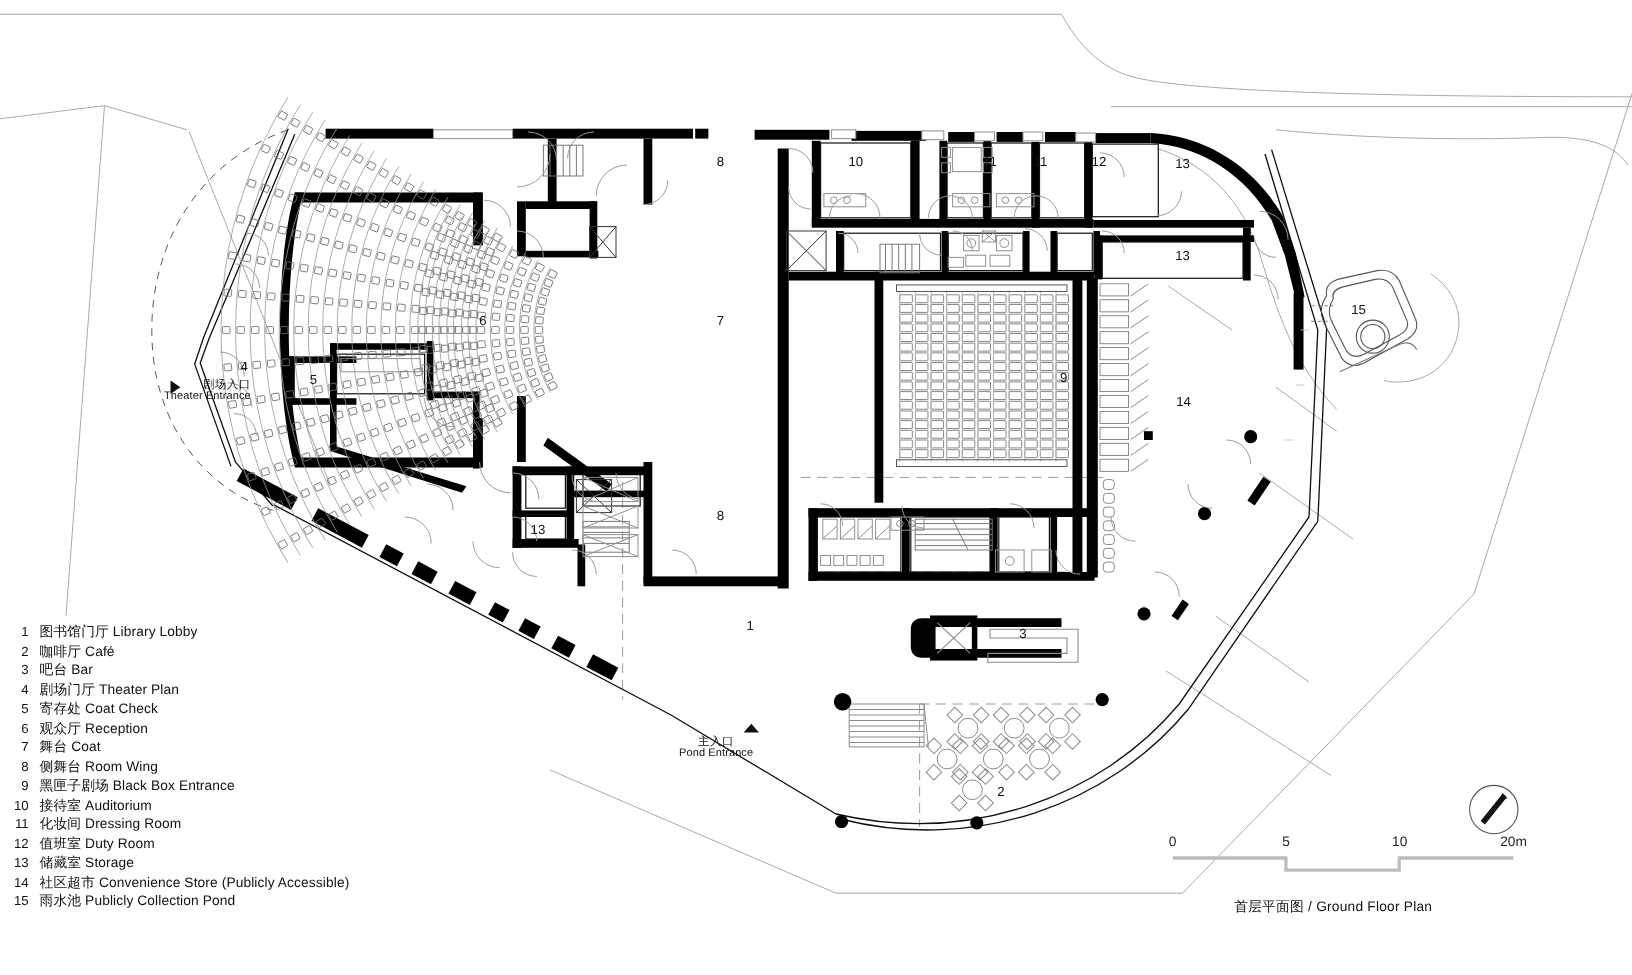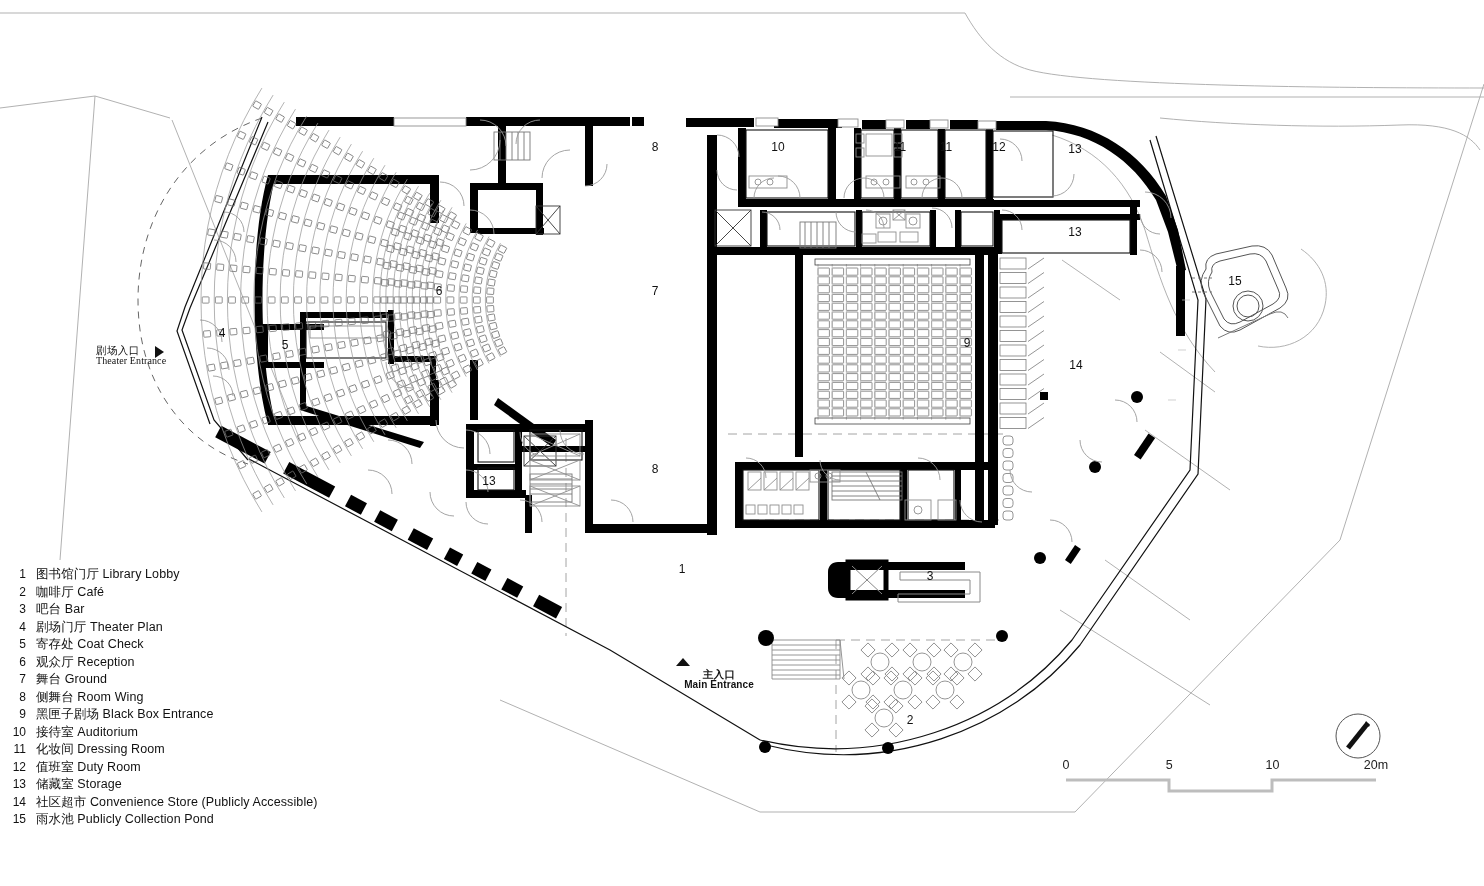--- a/index.html
+++ b/index.html
@@ -7,26 +7,26 @@
        font-family:"Liberation Sans","DejaVu Sans",sans-serif;color:#1a1a1a;}
   #stage{position:relative;width:1484px;height:886px;background:#fff;}
   svg{display:block;}
   .legend{position:absolute;left:0;top:566px;width:360px;}
   .legend-row{display:flex;align-items:baseline;height:17.5px;font-size:12.5px;color:#111;}
   .legend-num{width:26px;text-align:right;padding-right:10px;flex:none;font-size:12px;}
   .legend-txt{white-space:nowrap;letter-spacing:.1px;}
   .entr{position:absolute;text-align:center;line-height:1.08;color:#111;}
   .entr .cn{font-size:10.5px;letter-spacing:.4px;}
   .entr .en{font-size:10px;letter-spacing:.1px;}
-  #theater-entrance{left:78px;top:345px;width:132px;text-align:left;font-family:Liberation Serif, serif;}
+  #theater-entrance{left:96px;top:345px;width:132px;text-align:right;}
   #theater-entrance .cn,#theater-entrance .en{padding-left:18px;}
   #te-arrow{position:absolute;left:155px;top:346px;width:0;height:0;
             border-top:6px solid transparent;border-bottom:6px solid transparent;
             border-left:9px solid #111;}
-  #main-entrance{left:656px;top:669px;width:126px;font-weight:bold;}
+  #main-entrance{left:588px;top:669px;width:126px;}
   #me-arrow{position:absolute;left:676px;top:658px;width:0;height:0;
             border-left:7px solid transparent;border-right:7px solid transparent;
             border-bottom:8px solid #111;}
   .scalewrap{position:absolute;left:1066px;top:758px;width:310px;}
   .scale-labels{position:relative;height:16px;}
   .scale-labels span{position:absolute;font-size:12.5px;color:#222;transform:translateX(-50%);}
   #plan-title{position:absolute;left:1052px;top:816px;width:320px;text-align:center;
               font-size:12.5px;color:#111;letter-spacing:.2px;}
   .rlabel{font-size:12px;fill:#111;font-family:"Liberation Sans",sans-serif;}
 </style>
@@ -1139,21 +1139,21 @@
       <div class="legend-row">
         <span class="legend-num">5</span>
         <span class="legend-txt">寄存处 Coat Check</span>
       </div>
       <div class="legend-row">
         <span class="legend-num">6</span>
         <span class="legend-txt">观众厅 Reception</span>
       </div>
       <div class="legend-row">
         <span class="legend-num">7</span>
-        <span class="legend-txt">舞台 Ground</span>
+        <span class="legend-txt">舞台 Coat</span>
       </div>
       <div class="legend-row">
         <span class="legend-num">8</span>
         <span class="legend-txt">侧舞台 Room Wing</span>
       </div>
       <div class="legend-row">
         <span class="legend-num">9</span>
         <span class="legend-txt">黑匣子剧场 Black Box Entrance</span>
       </div>
       <div class="legend-row">
@@ -1183,21 +1183,21 @@
     </div>
 
   <div class="entr" id="theater-entrance">
     <div class="cn">剧场入口</div>
     <div class="en">Theater Entrance</div>
   </div>
   <div id="te-arrow"></div>
 
   <div class="entr" id="main-entrance">
     <div class="cn">主入口</div>
-    <div class="en">Main Entrance</div>
+    <div class="en">Pond Entrance</div>
   </div>
   <div id="me-arrow"></div>
 
   <div class="scalewrap">
     <div class="scale-labels" id="scale-labels">
         <span style="left: 0%;">0</span>
         <span style="left: 33.3%;">5</span>
         <span style="left: 66.6%;">10</span>
         <span style="left: 100%;">20m</span>
       </div>
@@ -1205,14 +1205,15 @@
       <path d="M0 6 L103 6 L103 17 L206 17 L206 6 L310 6" fill="none" stroke="#bdbdbd" stroke-width="3"></path>
     </svg>
   </div>
 
   <svg style="position:absolute;left:1330px;top:708px;" width="56" height="56">
     <circle cx="28" cy="28" r="22" fill="none" stroke="#555" stroke-width="1"></circle>
     <path d="M18 40 L38 15" stroke="#111" stroke-width="5" stroke-linecap="butt"></path>
     <path d="M36 13 L40 18 L34 20 Z" fill="#111"></path>
   </svg>
 
+  <div id="plan-title">首层平面图 / Ground Floor Plan</div>
 
 </div>
 
 </body></html>

